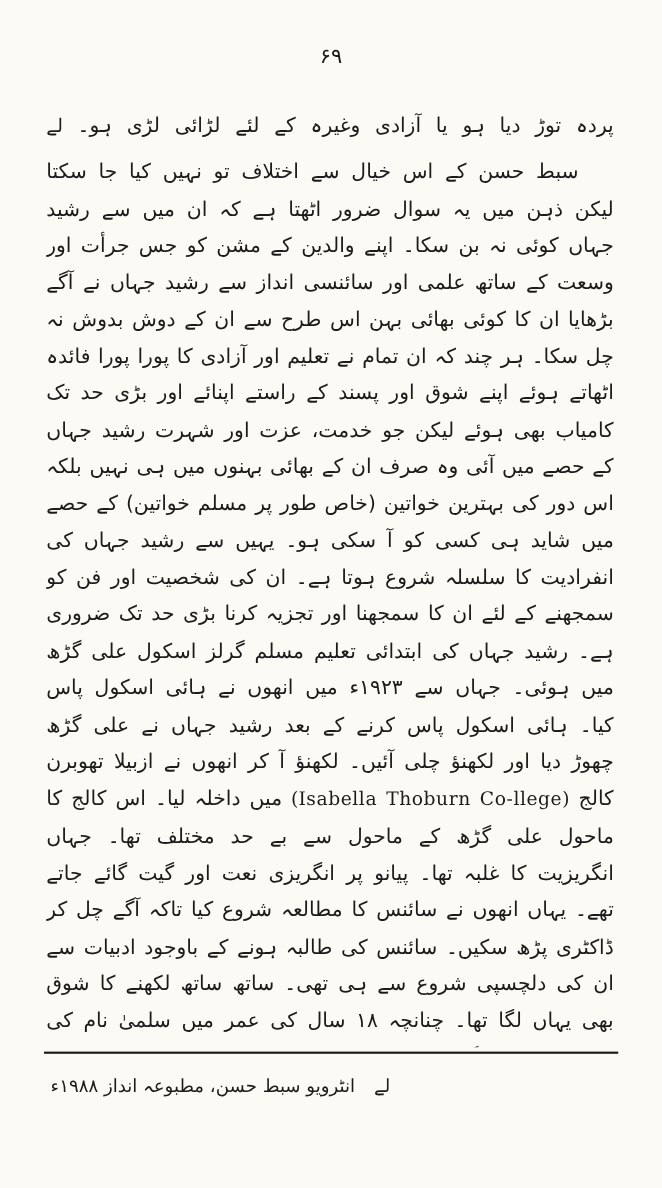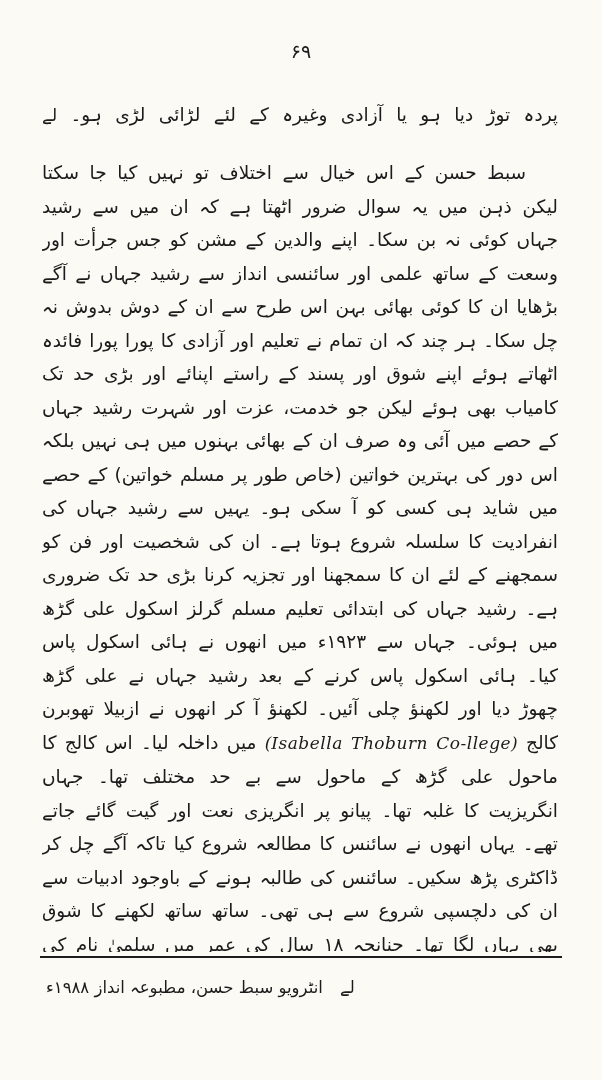--- a/index.html
+++ b/index.html
@@ -32,37 +32,36 @@
     left: 42px;
     bottom: 128px;
     overflow: hidden;
   }
   .hanging-line {
     direction: rtl;
     text-align: justify;
     text-align-last: justify;
     font-size: 18.5px;
     line-height: 34px;
-    margin-bottom: 24px;
+    margin-bottom: 8px;
     white-space: normal;
   }
   .hanging-line .ref-marker {
     font-size: 17px;
   }
   .main-paragraph {
     direction: rtl;
     text-align: justify;
     font-size: 18.5px;
     line-height: 33.5px;
     text-indent: 32px;
     word-spacing: 1px;
   }
   .latin-text {
     font-family: "DejaVu Serif", serif;
-    font-style: italic;
     font-size: 17px;
     letter-spacing: 0.5px;
     unicode-bidi: embed;
     direction: ltr;
   }
   .footnote-rule {
     position: absolute;
     left: 40px;
     right: 40px;
     top: 956px;

